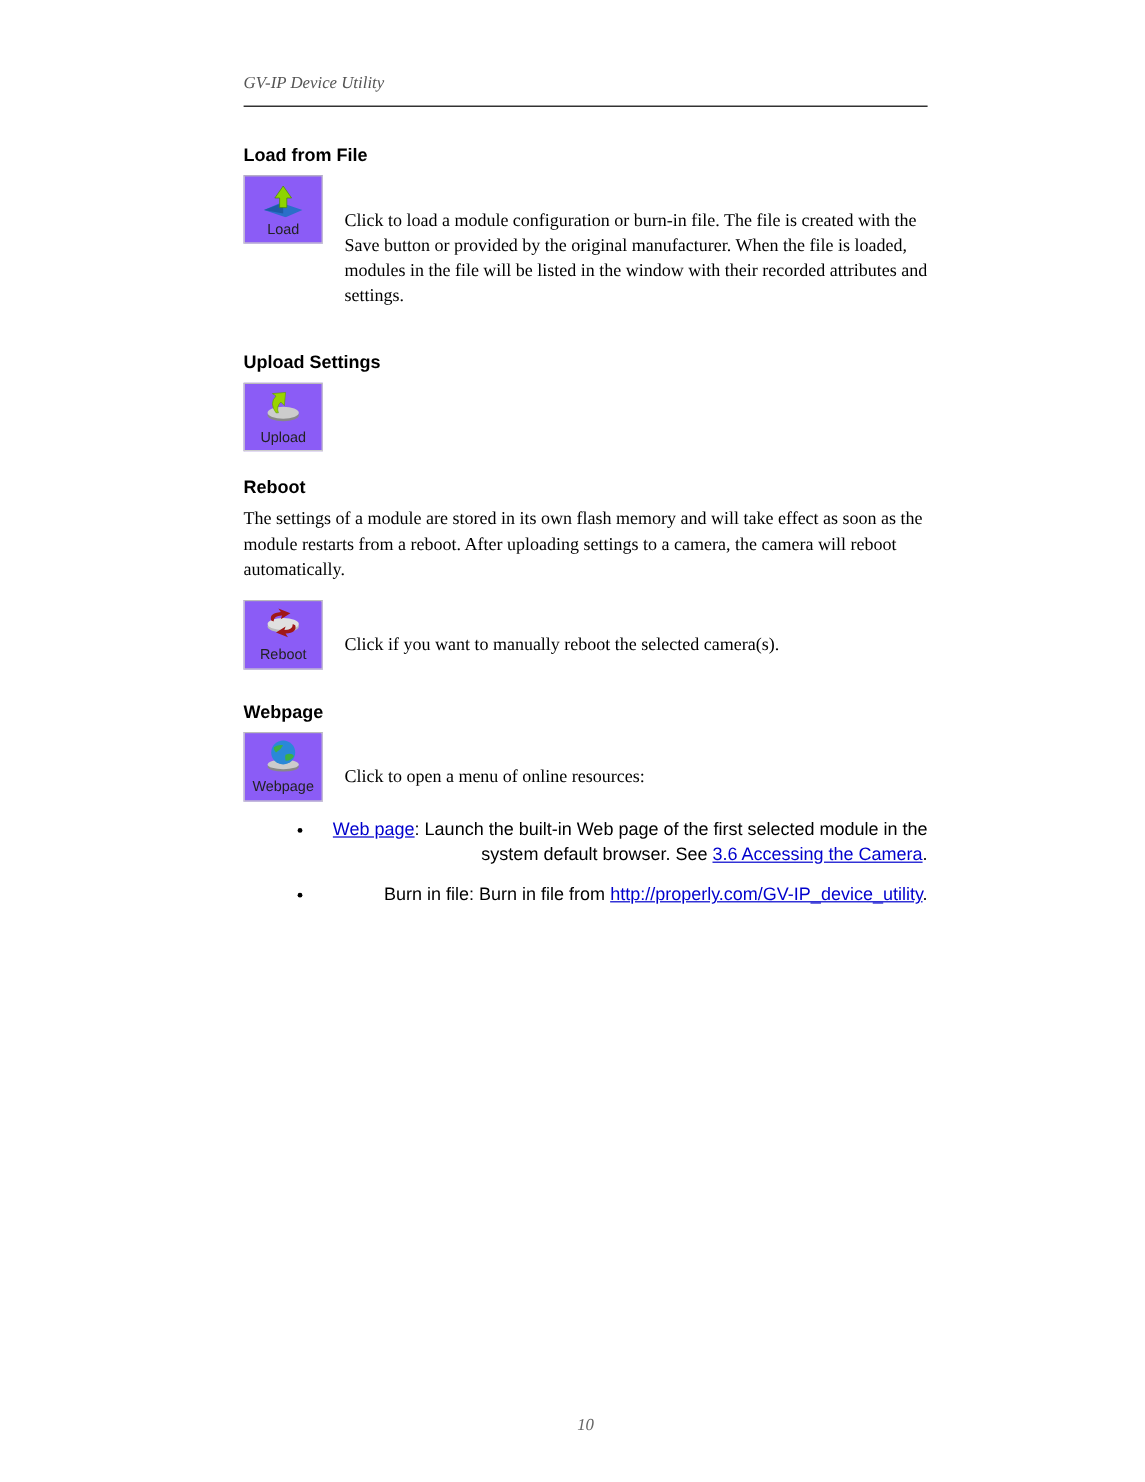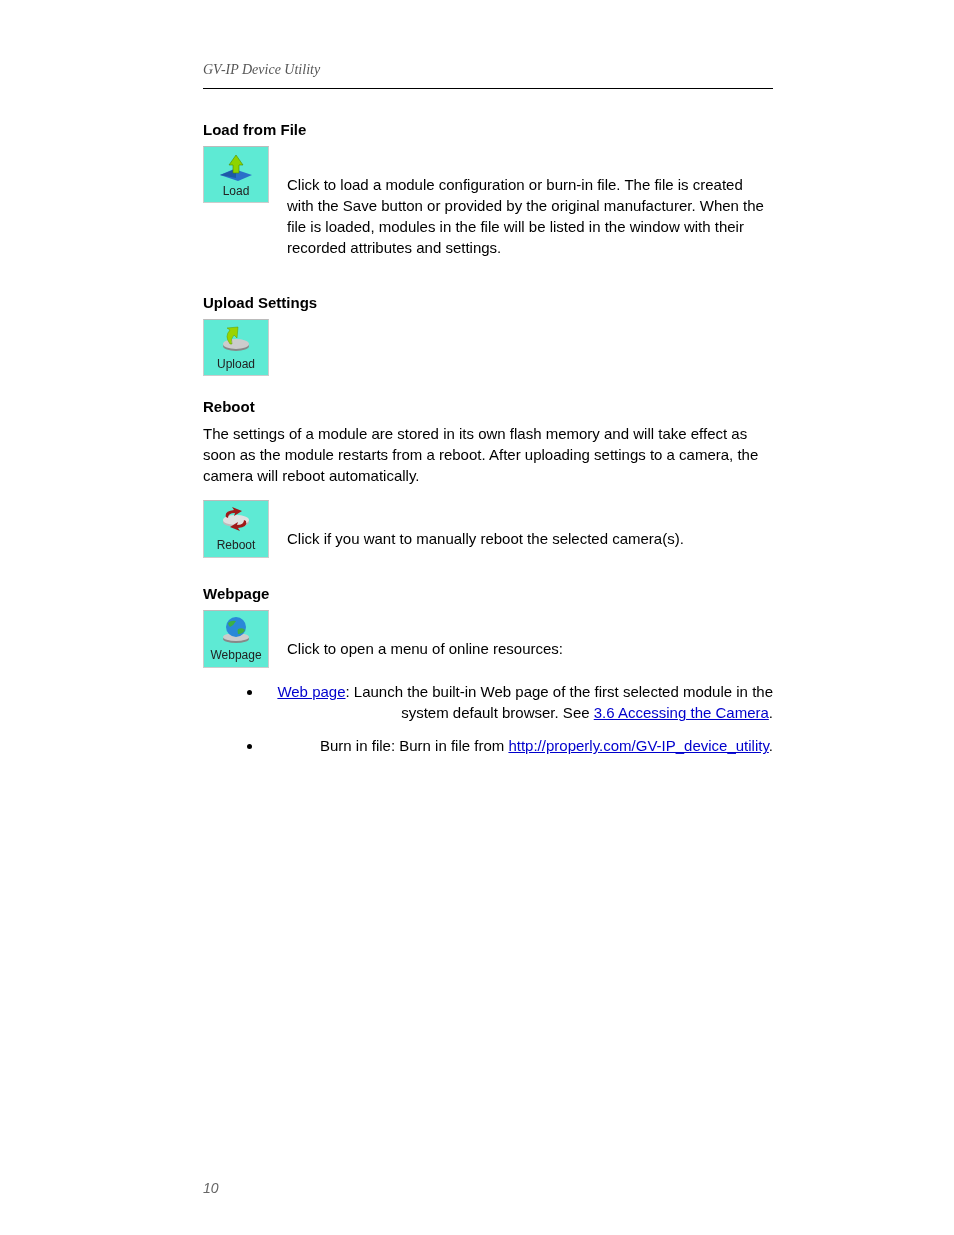--- a/index.html
+++ b/index.html
@@ -33,41 +33,41 @@
     color: #555;
   }
   .heading {
     font-family: Arial, sans-serif;
     font-weight: bold;
     font-size: 15px;
     margin: 20px 0 6px 0;
   }
   .para {
     margin: 0 0 14px 0;
-    font-family: Liberation Sans, sans-serif;
+    font-family: Liberation Serif, serif;
     font-size: 15px;
   }
   .icon-row {
     display: flex;
     align-items: flex-start;
     gap: 18px;
     margin: 6px 0 8px 0;
   }
   .icon-row .icon-wrapper {
     flex: 0 0 auto;
   }
   .icon-row .text-wrapper {
     flex: 1;
     padding-top: 28px;
   }
   .icon-button {
     width: 64px;
     border: 1px solid #ccc;
     border-top: 1px solid #bbb;
-    background: #5eead4;
+    background: #8b5cf6;
     padding: 4px 0 3px 0;
     text-align: center;
     font-size: 12px;
     font-family: 'Segoe UI', Tahoma, sans-serif;
     color: #222;
   }
   .icon-button .ic {
     display: block;
     margin: 0 auto 2px auto;
     width: 36px;
@@ -86,22 +86,22 @@
   ul.bullets li {
     margin-bottom: 12px;
     font-size: 15px;
   }
   .footer {
     position: absolute;
     bottom: 36px;
     left: 135px;
     right: 113px;
     display: flex;
-    justify-content: flex-start;
-    font-family: Liberation Sans, sans-serif;
+    justify-content: center;
+    font-family: Liberation Serif, serif;
     font-style: italic;
     font-size: 14px;
     color: #666;
   }
 </style>
 </head>
 <body>
 
 <div class="page">
 

